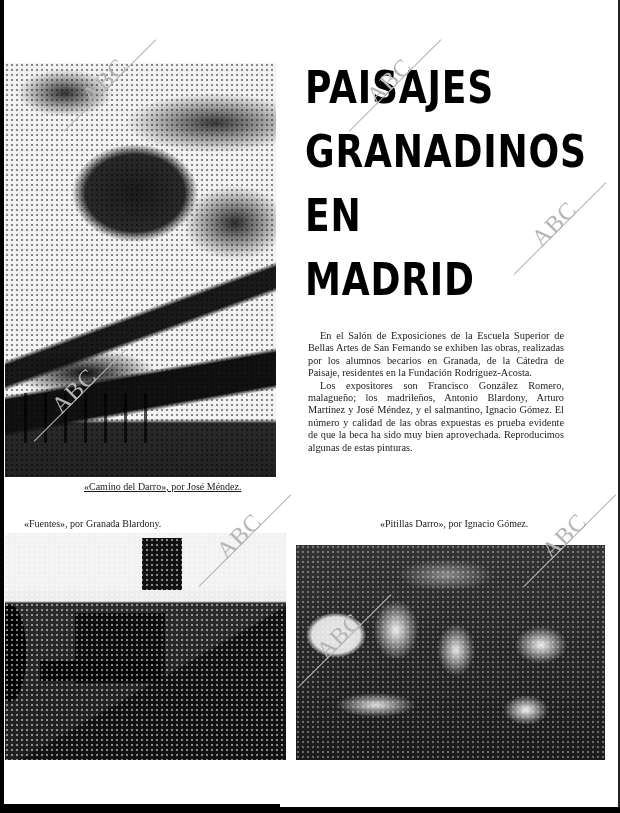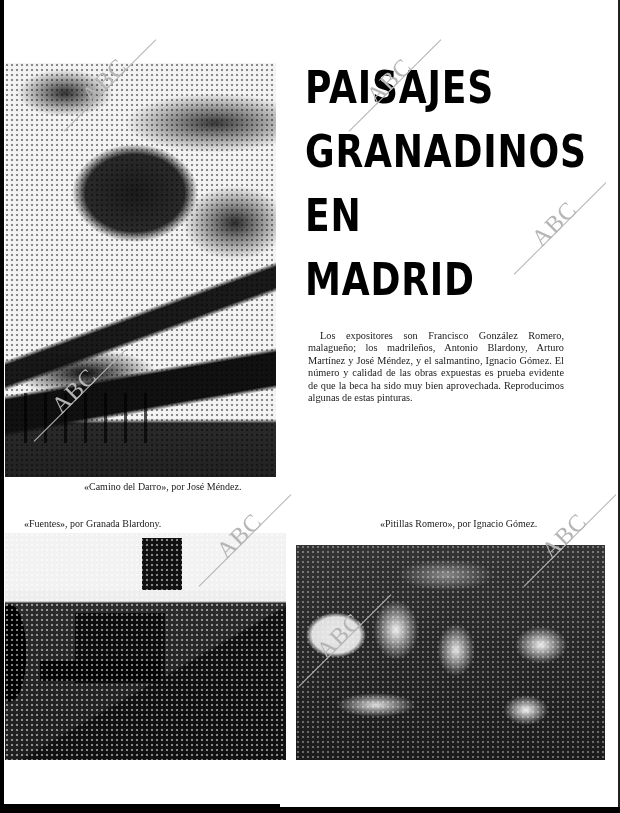--- a/index.html
+++ b/index.html
@@ -116,21 +116,21 @@
   .body-text p { margin: 0; text-indent: 12px; }
 
   
   .caption {
     position: absolute;
     font-family: "Liberation Serif", serif;
     font-size: 10px;
     color: #1a1a1a;
     white-space: nowrap;
   }
-  #caption-1 { left: 84px; top: 481px; }
+  #caption-1 { left: 84px; top: 481px; text-decoration: underline; }
   #caption-2 { left: 24px; top: 518px; }
   #caption-3 { left: 380px; top: 518px; }
 
   
   .wm {
     position: absolute; width: 130px; height: 1px;
     transform: rotate(-45deg); transform-origin: center;
     pointer-events: none;
   }
   .wm::before {
@@ -160,25 +160,26 @@
   <div class="caption" id="caption-1">«Camino del Darro», por José Méndez.</div>
 
   <div class="headline">
     <div>PAISAJES</div>
     <div>GRANADINOS</div>
     <div>EN</div>
     <div>MADRID</div>
   </div>
 
   <div class="body-text">
+    <p>En el Salón de Exposiciones de la Escuela Superior de Bellas Artes de San Fernando se exhiben las obras, realizadas por los alumnos becarios en Granada, de la Cátedra de Paisaje, residentes en la Fundación Rodríguez-Acosta.</p>
     <p>Los expositores son Francisco González Romero, malagueño; los madrileños, Antonio Blardony, Arturo Martínez y José Méndez, y el salmantino, Ignacio Gómez. El número y calidad de las obras expuestas es prueba evidente de que la beca ha sido muy bien aprovechada. Reproducimos algunas de estas pinturas.</p>
   </div>
 
   <div class="caption" id="caption-2">«Fuentes», por Granada Blardony.</div>
-  <div class="caption" id="caption-3">«Pitillas Romero», por Ignacio Gómez.</div>
+  <div class="caption" id="caption-3">«Pitillas Darro», por Ignacio Gómez.</div>
 
   <div class="photo" id="photo-2">
     <div class="layer l1"></div>
     <div class="window"></div>
     <div class="door"></div>
     <div class="ledge"></div>
     <div class="layer l2"></div>
   </div>
 
   <div class="photo" id="photo-3">

